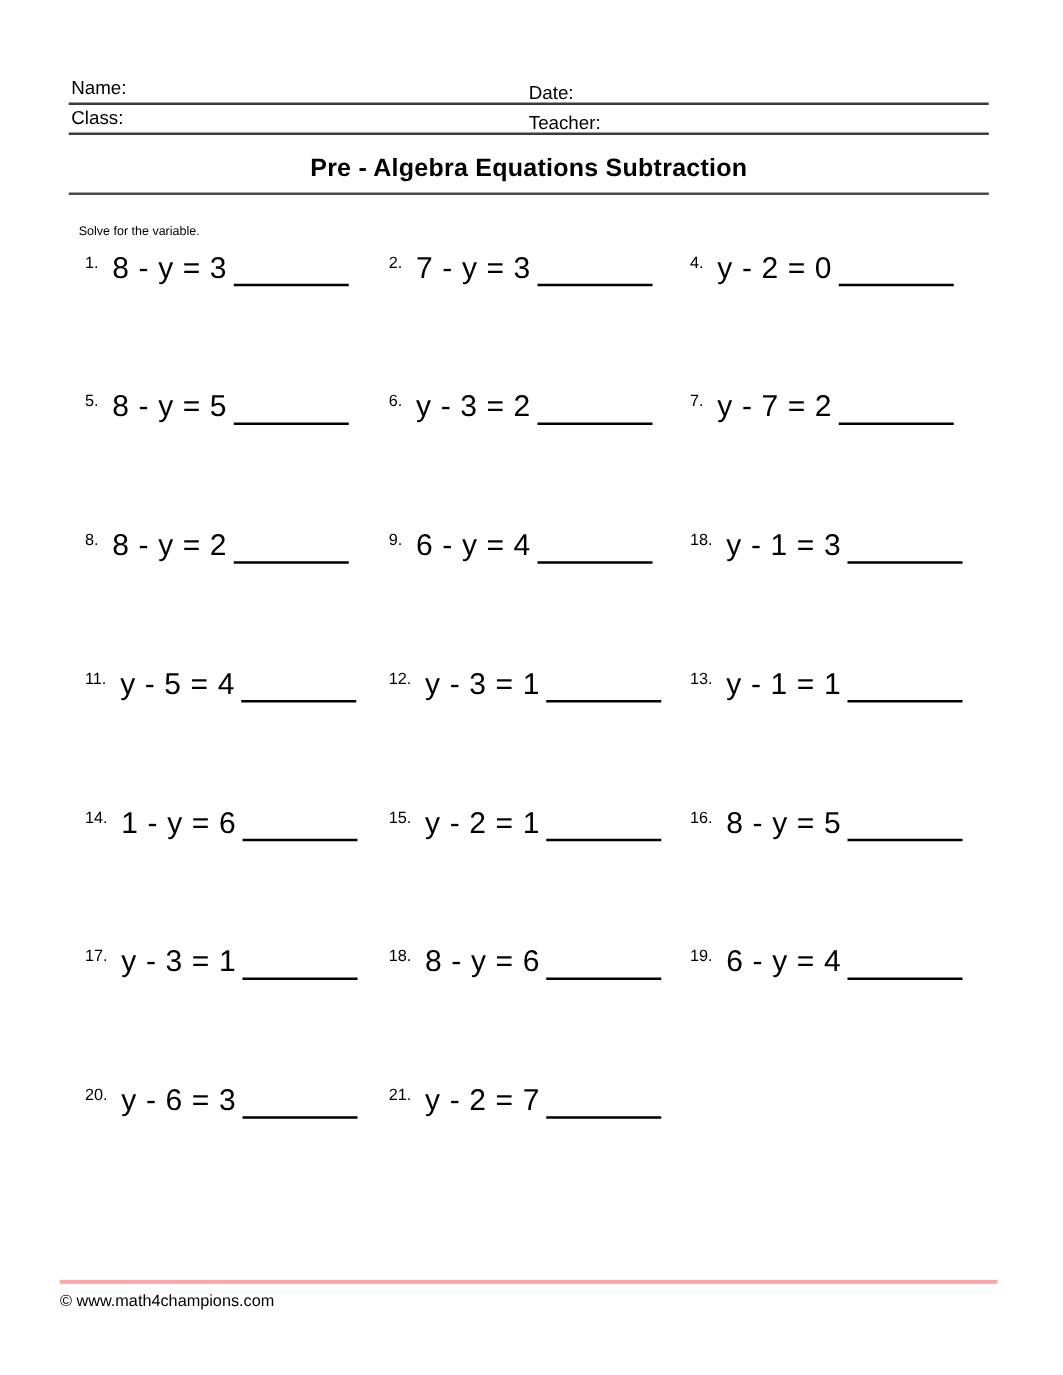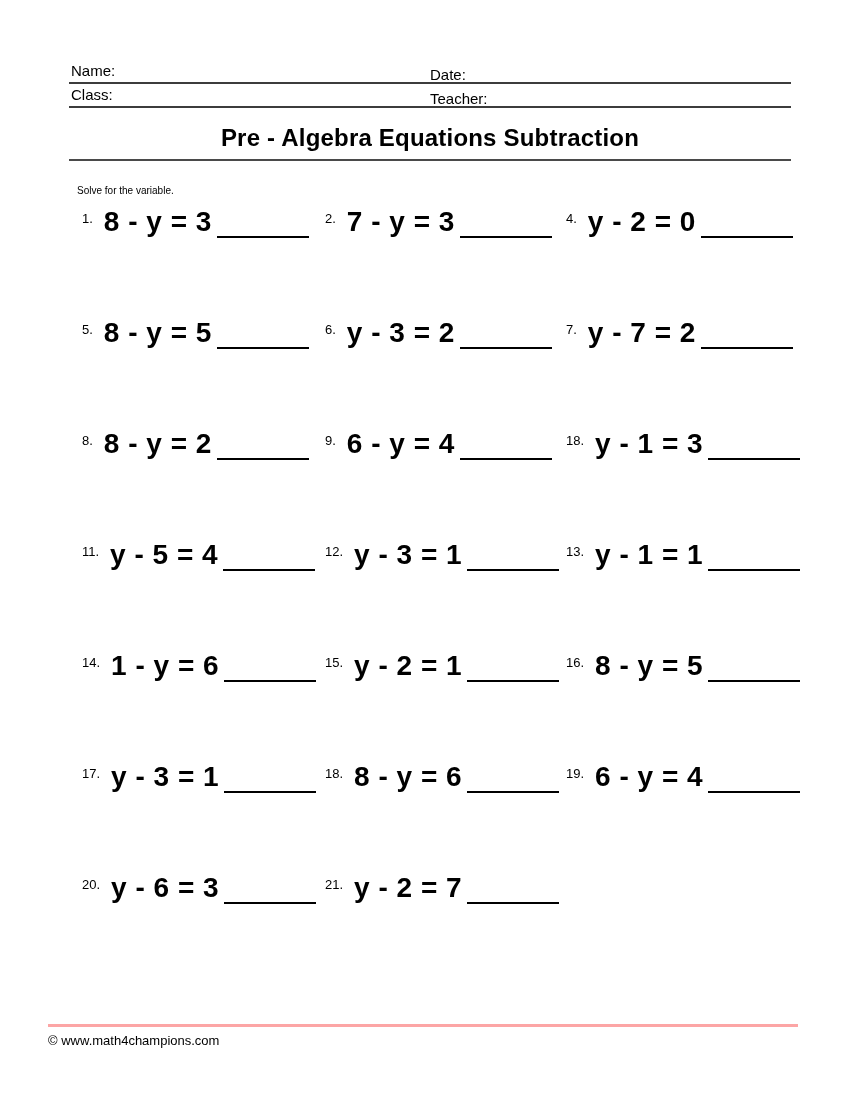--- a/index.html
+++ b/index.html
@@ -10,21 +10,20 @@
   }
   .page {
     position: relative;
     width: 850px;
     height: 1100px;
     background: #ffffff;
     overflow: hidden;
   }
   .content {
     padding: 60px 59px 0 55px;
-    margin-left: 14px;
   }
   
   .header-row {
     position: relative;
     height: 24px;
     border-bottom: 2px solid #3c3c3c;
     font-size: 15px;
     line-height: 22px;
   }
   .header-row .label-left {
@@ -34,21 +33,21 @@
   }
   .header-row .label-right {
     position: absolute;
     left: 50%;
     top: 4px;
   }
   
   .title {
     margin-top: 16px;
     text-align: center;
-    font-size: 24px;
+    font-size: 20px;
     font-weight: bold;
     letter-spacing: 0.2px;
     padding-bottom: 7px;
     border-bottom: 2.5px solid #4a4a4a;
   }
   
   .instructions {
     margin-top: 24px;
     margin-left: 8px;
     font-size: 10px;
@@ -64,23 +63,22 @@
   .problem {
     white-space: nowrap;
     font-size: 20px;
   }
   .pnum {
     font-size: 13px;
     vertical-align: 8px;
     margin-right: 11px;
   }
   .peq {
-    font-size: 28px;
+    font-size: 24px;
     letter-spacing: 0.5px;
-    font-weight: bold;
   }
   .pblank {
     display: inline-block;
     width: 92px;
     height: 2px;
     border-bottom: 2.5px solid #000000;
     vertical-align: -7px;
     margin-left: 5px;
   }
   

